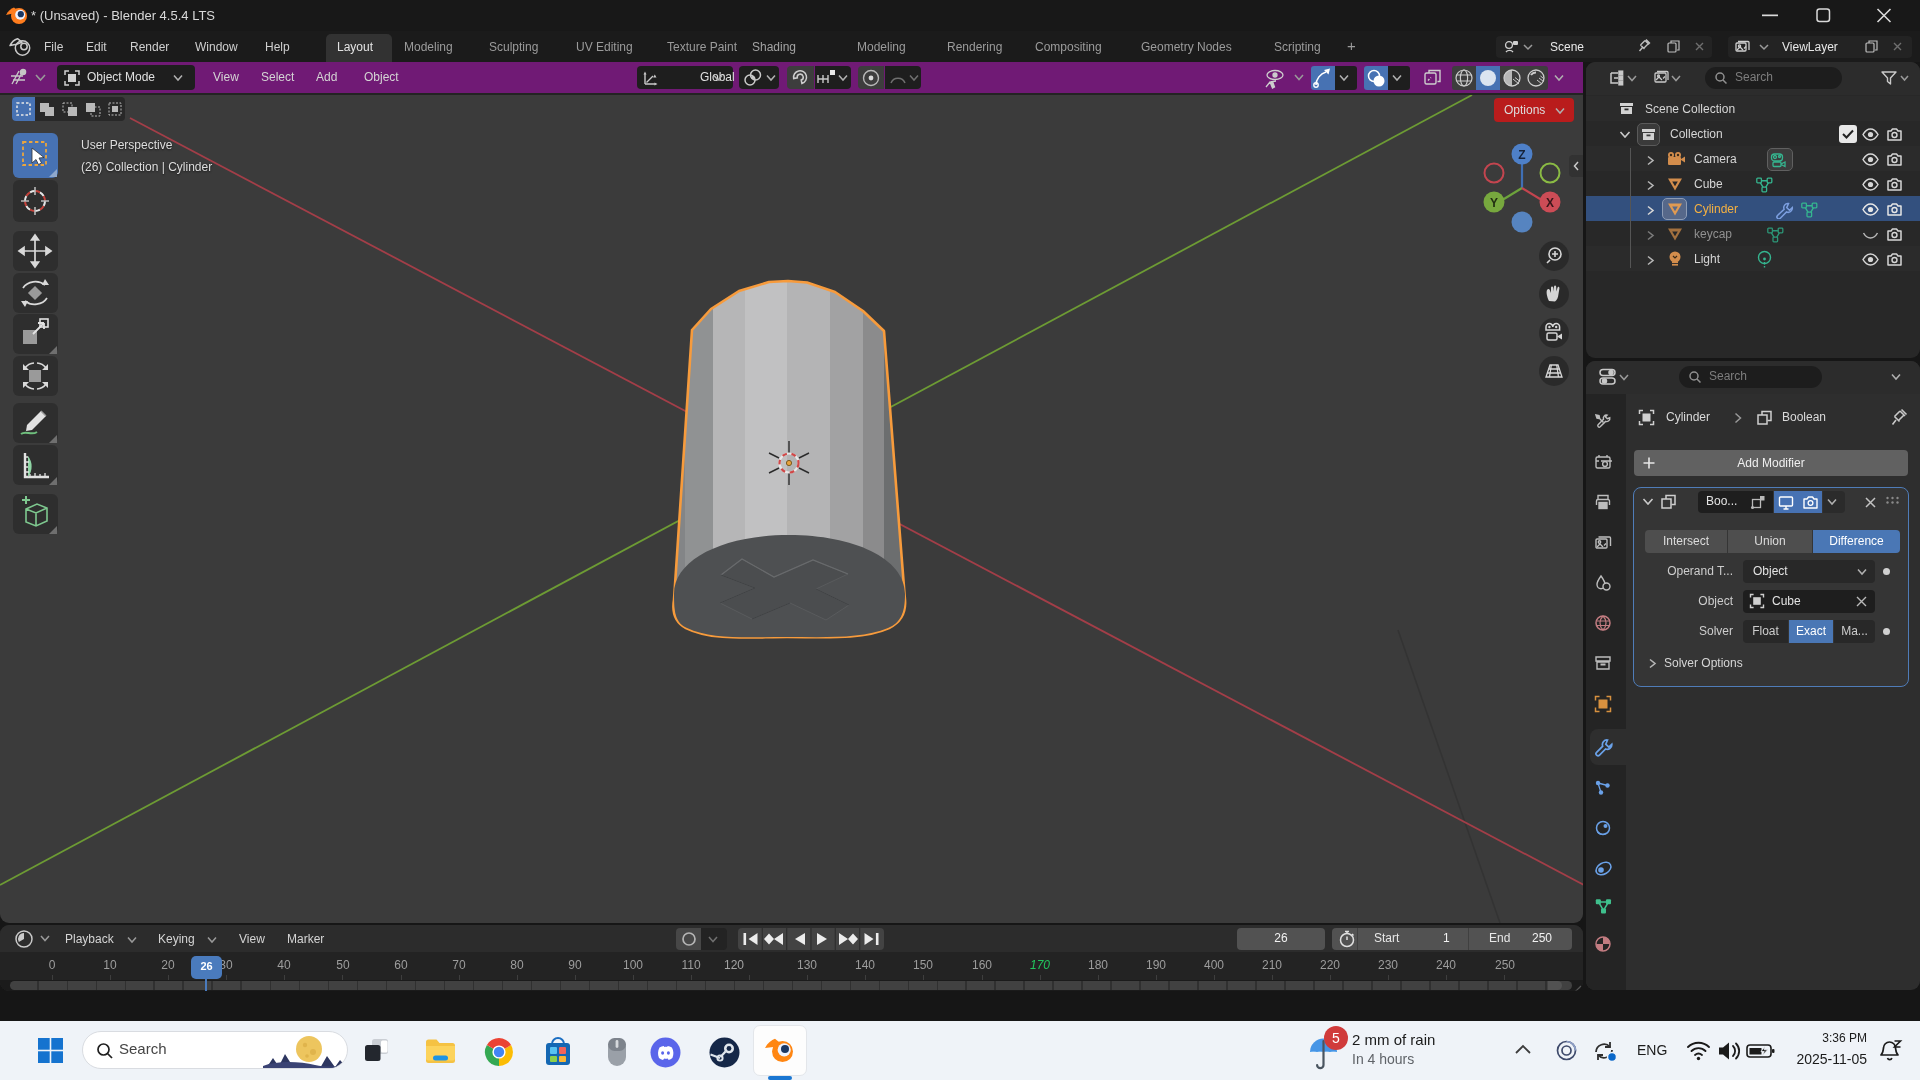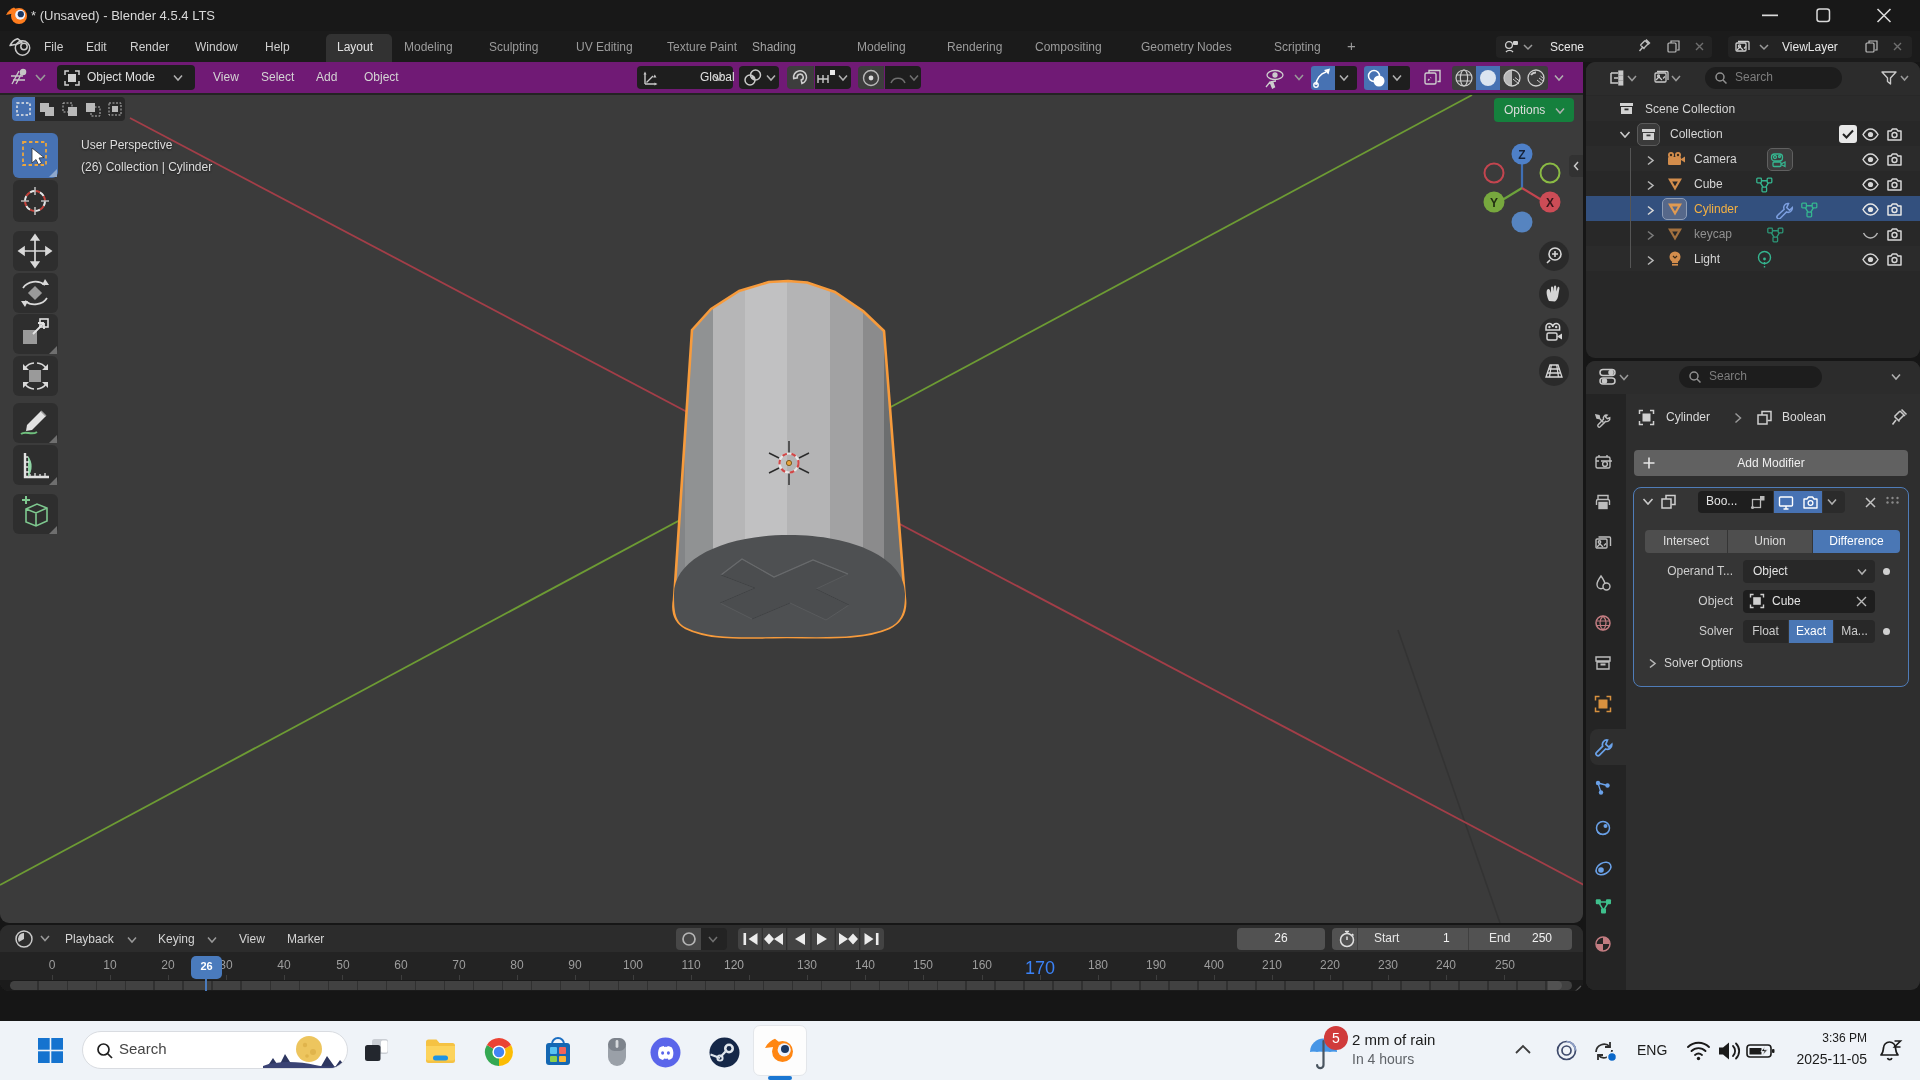--- a/index.html
+++ b/index.html
@@ -300,21 +300,21 @@
       <g fill="#b9b9b9">
         <rect x="74" y="6" width="9" height="9"></rect>
           <rect x="79" y="10" width="9" height="9" fill="none" stroke="#b9b9b9" stroke-dasharray="2 1.5"></rect>
       </g>
       <g>
         <rect x="97" y="6" width="12" height="12" fill="none" stroke="#b9b9b9" stroke-dasharray="2 1.5"></rect>
           <rect x="100" y="9" width="6" height="6" fill="#b9b9b9"></rect>
       </g>
     </svg>
 
-    <div class="abs" style="left:1494px;top:36px;width:80px;height:24px;background:#15803d;border-radius:4px;">
+    <div class="abs" style="left:1494px;top:36px;width:80px;height:24px;background:#b91c1c;border-radius:4px;">
       <div class="abs txt" style="left:10px;top:5px;color:#dcdcdc;">Options</div>
       <svg class="abs" style="left:60px;top:9px;" width="12" height="8" viewBox="0 0 12 8">
           <path d="M2,1.5 l4,4.5 l4,-4.5" stroke="#b0b0b0" stroke-width="1.5" fill="none"></path>
         </svg>
     </div>
 
     <div class="abs txt" style="left:81px;top:76px;color:#dedede;text-shadow:0 1px 2px rgba(0,0,0,0.6);">User Perspective</div>
     <div class="abs txt" style="left:81px;top:98px;color:#dedede;text-shadow:0 1px 2px rgba(0,0,0,0.6);">(26) Collection | Cylinder</div>
 
     <div class="abs" style="left:13px;top:71px;width:45px;height:45px;background:#4772b3;border-radius:6px;"></div>
@@ -950,21 +950,21 @@
     <div class="abs" style="left:724px;top:33px;width:50px;text-align:left;font-size:12px;color:#a3a3a3;">120</div>
     <div class="abs" style="left:749px;top:50px;width:1px;height:5px;background:#3e3e3e;"></div>
     <div class="abs" style="left:782px;top:33px;width:50px;text-align:center;font-size:12px;color:#9d9d9d;">130</div>
     <div class="abs" style="left:807px;top:50px;width:1px;height:5px;background:#3e3e3e;"></div>
     <div class="abs" style="left:840px;top:33px;width:50px;text-align:center;font-size:12px;color:#9d9d9d;">140</div>
     <div class="abs" style="left:865px;top:50px;width:1px;height:5px;background:#3e3e3e;"></div>
     <div class="abs" style="left:898px;top:33px;width:50px;text-align:center;font-size:12px;color:#9d9d9d;">150</div>
     <div class="abs" style="left:923px;top:50px;width:1px;height:5px;background:#3e3e3e;"></div>
     <div class="abs" style="left:957px;top:33px;width:50px;text-align:center;font-size:12px;color:#9d9d9d;">160</div>
     <div class="abs" style="left:982px;top:50px;width:1px;height:5px;background:#3e3e3e;"></div>
-    <div class="abs" style="left:1015px;top:33px;width:50px;text-align:center;font-size:18px;color:#3b82f6;">170</div>
+    <div class="abs" style="left:1015px;top:33px;width:50px;text-align:center;font-size:12px;color:#22c55e;font-style:italic;">170</div>
     <div class="abs" style="left:1040px;top:50px;width:1px;height:5px;background:#3e3e3e;"></div>
     <div class="abs" style="left:1073px;top:33px;width:50px;text-align:center;font-size:12px;color:#9d9d9d;">180</div>
     <div class="abs" style="left:1098px;top:50px;width:1px;height:5px;background:#3e3e3e;"></div>
     <div class="abs" style="left:1131px;top:33px;width:50px;text-align:center;font-size:12px;color:#9d9d9d;">190</div>
     <div class="abs" style="left:1156px;top:50px;width:1px;height:5px;background:#3e3e3e;"></div>
     <div class="abs" style="left:1189px;top:33px;width:50px;text-align:center;font-size:12px;color:#9d9d9d;">400</div>
     <div class="abs" style="left:1214px;top:50px;width:1px;height:5px;background:#3e3e3e;"></div>
     <div class="abs" style="left:1247px;top:33px;width:50px;text-align:center;font-size:12px;color:#9d9d9d;">210</div>
     <div class="abs" style="left:1272px;top:50px;width:1px;height:5px;background:#3e3e3e;"></div>
     <div class="abs" style="left:1305px;top:33px;width:50px;text-align:center;font-size:12px;color:#9d9d9d;">220</div>

